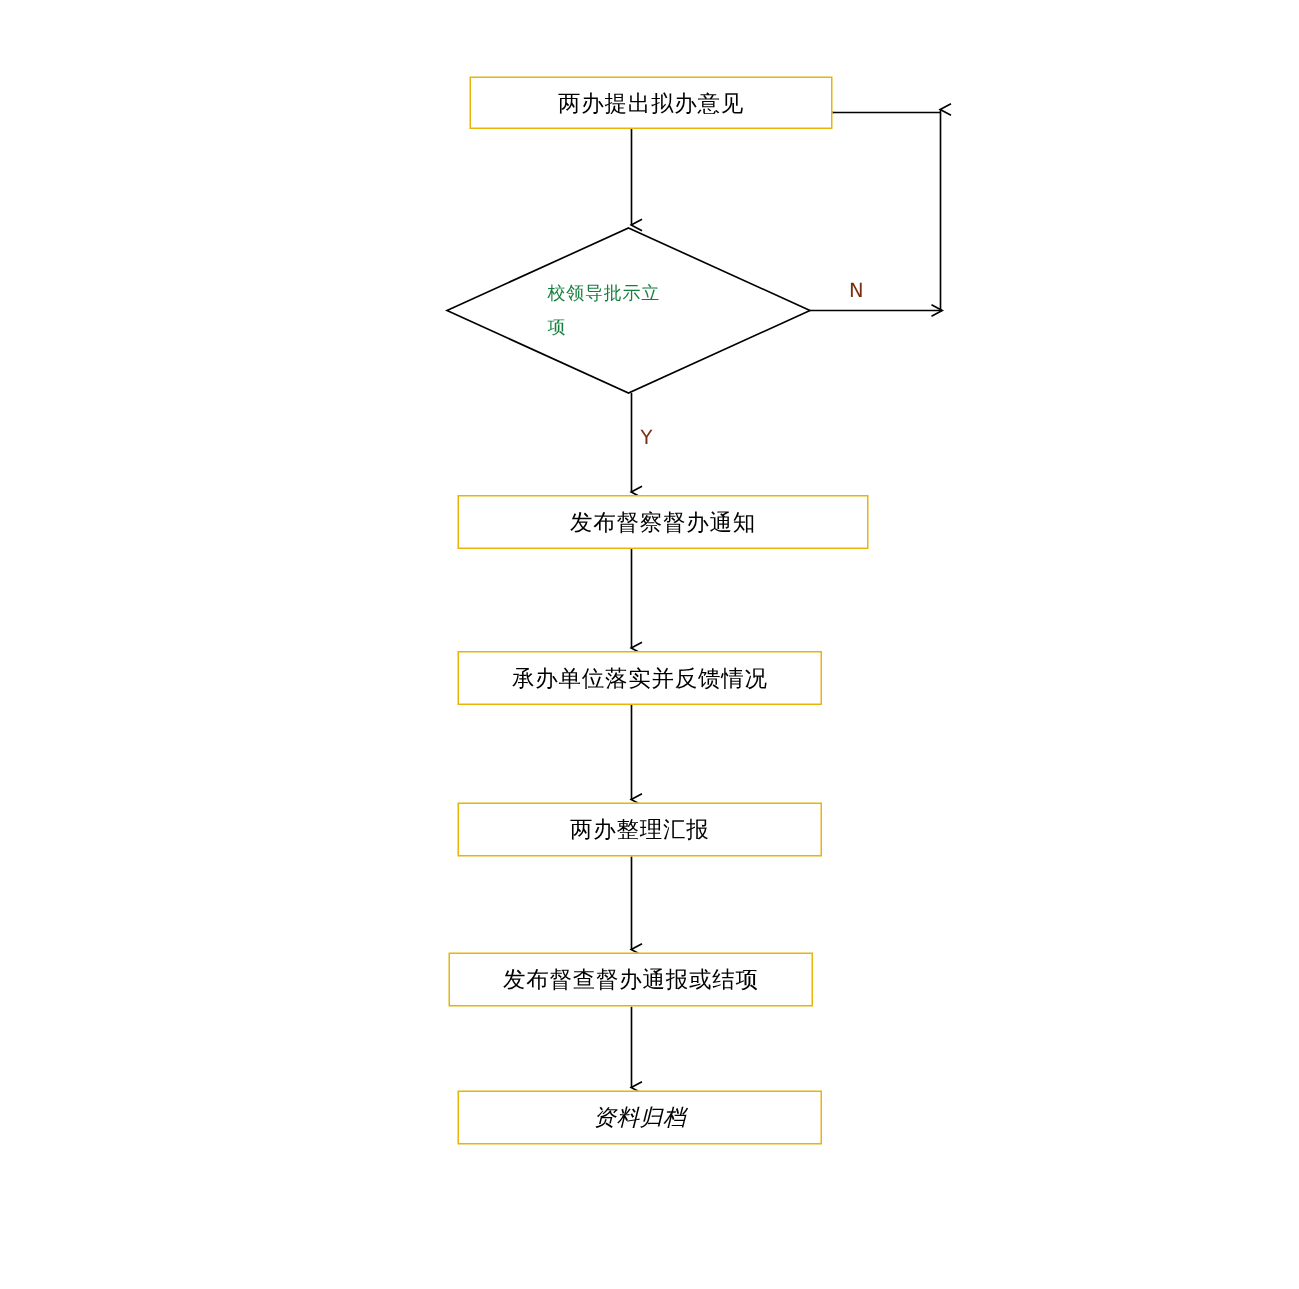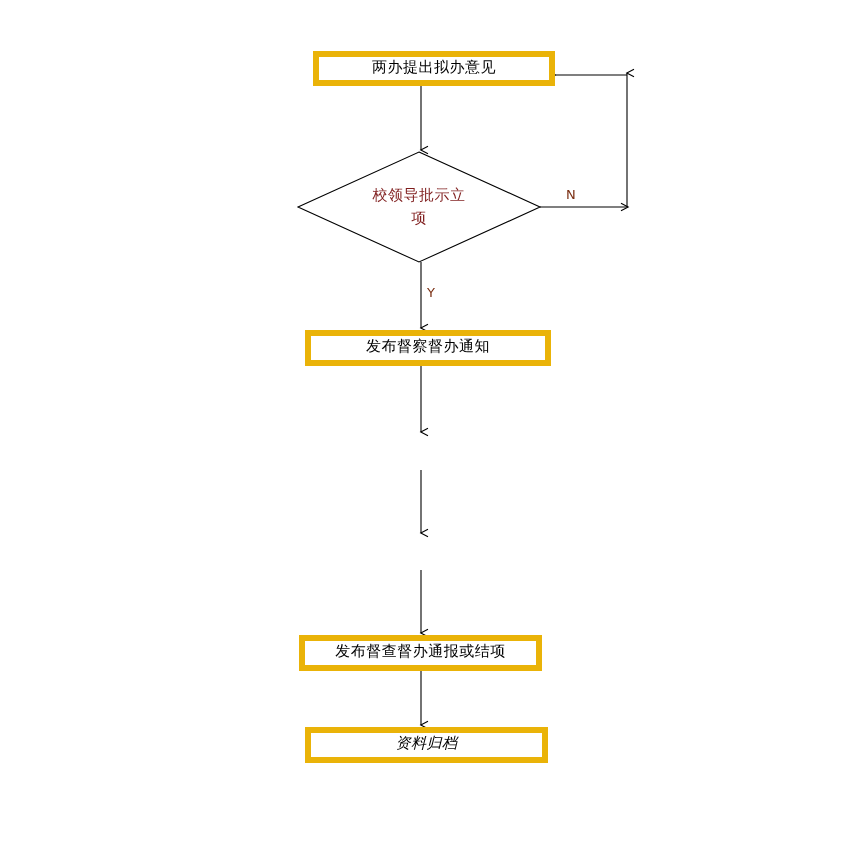--- a/index.html
+++ b/index.html
@@ -20,23 +20,24 @@
   #flow-svg {
     position: absolute;
     left: 0;
     top: 0;
     width: 866px;
     height: 859px;
   }
   .node-box {
     position: absolute;
     box-sizing: border-box;
-    border: 6px solid #eab308;
+    border: 1px solid #eab308;
     background: #ffffff;
     display: flex;
+    align-items: center;
     justify-content: center;
     text-align: center;
   }
   .node-label {
     font-size: 15px;
     line-height: 20px;
     color: #000000;
     letter-spacing: 0.5px;
     white-space: pre-line;
   }
@@ -46,24 +47,23 @@
   }
   .diamond-label {
     position: absolute;
     left: 0;
     top: 0;
     width: 100%;
     height: 100%;
     display: flex;
     align-items: center;
     justify-content: center;
-    text-align: center;
-    font-size: 15px;
+    font-size: 12px;
     line-height: 23px;
-    color: #7f1d1d;
+    color: #15803d;
     letter-spacing: 0.5px;
   }
   .diamond-label span {
     display: block;
     width: 108px;
   }
   .edge-label {
     position: absolute;
     font-size: 13px;
     color: #7a2e12;
@@ -118,25 +118,31 @@
 
   <div class="diamond-wrap" style="left:298px; top:152px; width:242px; height:110px;">
     <div class="diamond-label">
       <span>
         <span>校领导批示立</span>
         <span>项</span>
       </span>
     </div>
   </div>
 
-  <div class="node-box" style="left:305px; top:330px; width:246px; height:36px;">
+  <div class="node-box" style="left:305px; top:330px; width:274px; height:36px;">
     <span class="node-label">发布督察督办通知</span>
   </div>
 
+  <div class="node-box" style="left:305px; top:434px; width:243px; height:36px;">
+    <span class="node-label">承办单位落实并反馈情况</span>
+  </div>
 
+  <div class="node-box" style="left:305px; top:535px; width:243px; height:36px;">
+    <span class="node-label">两办整理汇报</span>
+  </div>
 
   <div class="node-box" style="left:299px; top:635px; width:243px; height:36px;">
     <span class="node-label">发布督查督办通报或结项</span>
   </div>
 
   <div class="node-box" style="left:305px; top:727px; width:243px; height:36px;font-style:italic;">
     <span class="node-label">资料归档</span>
   </div>
 
   <div class="edge-label" style="left:427px; top:285px;">Y</div>

